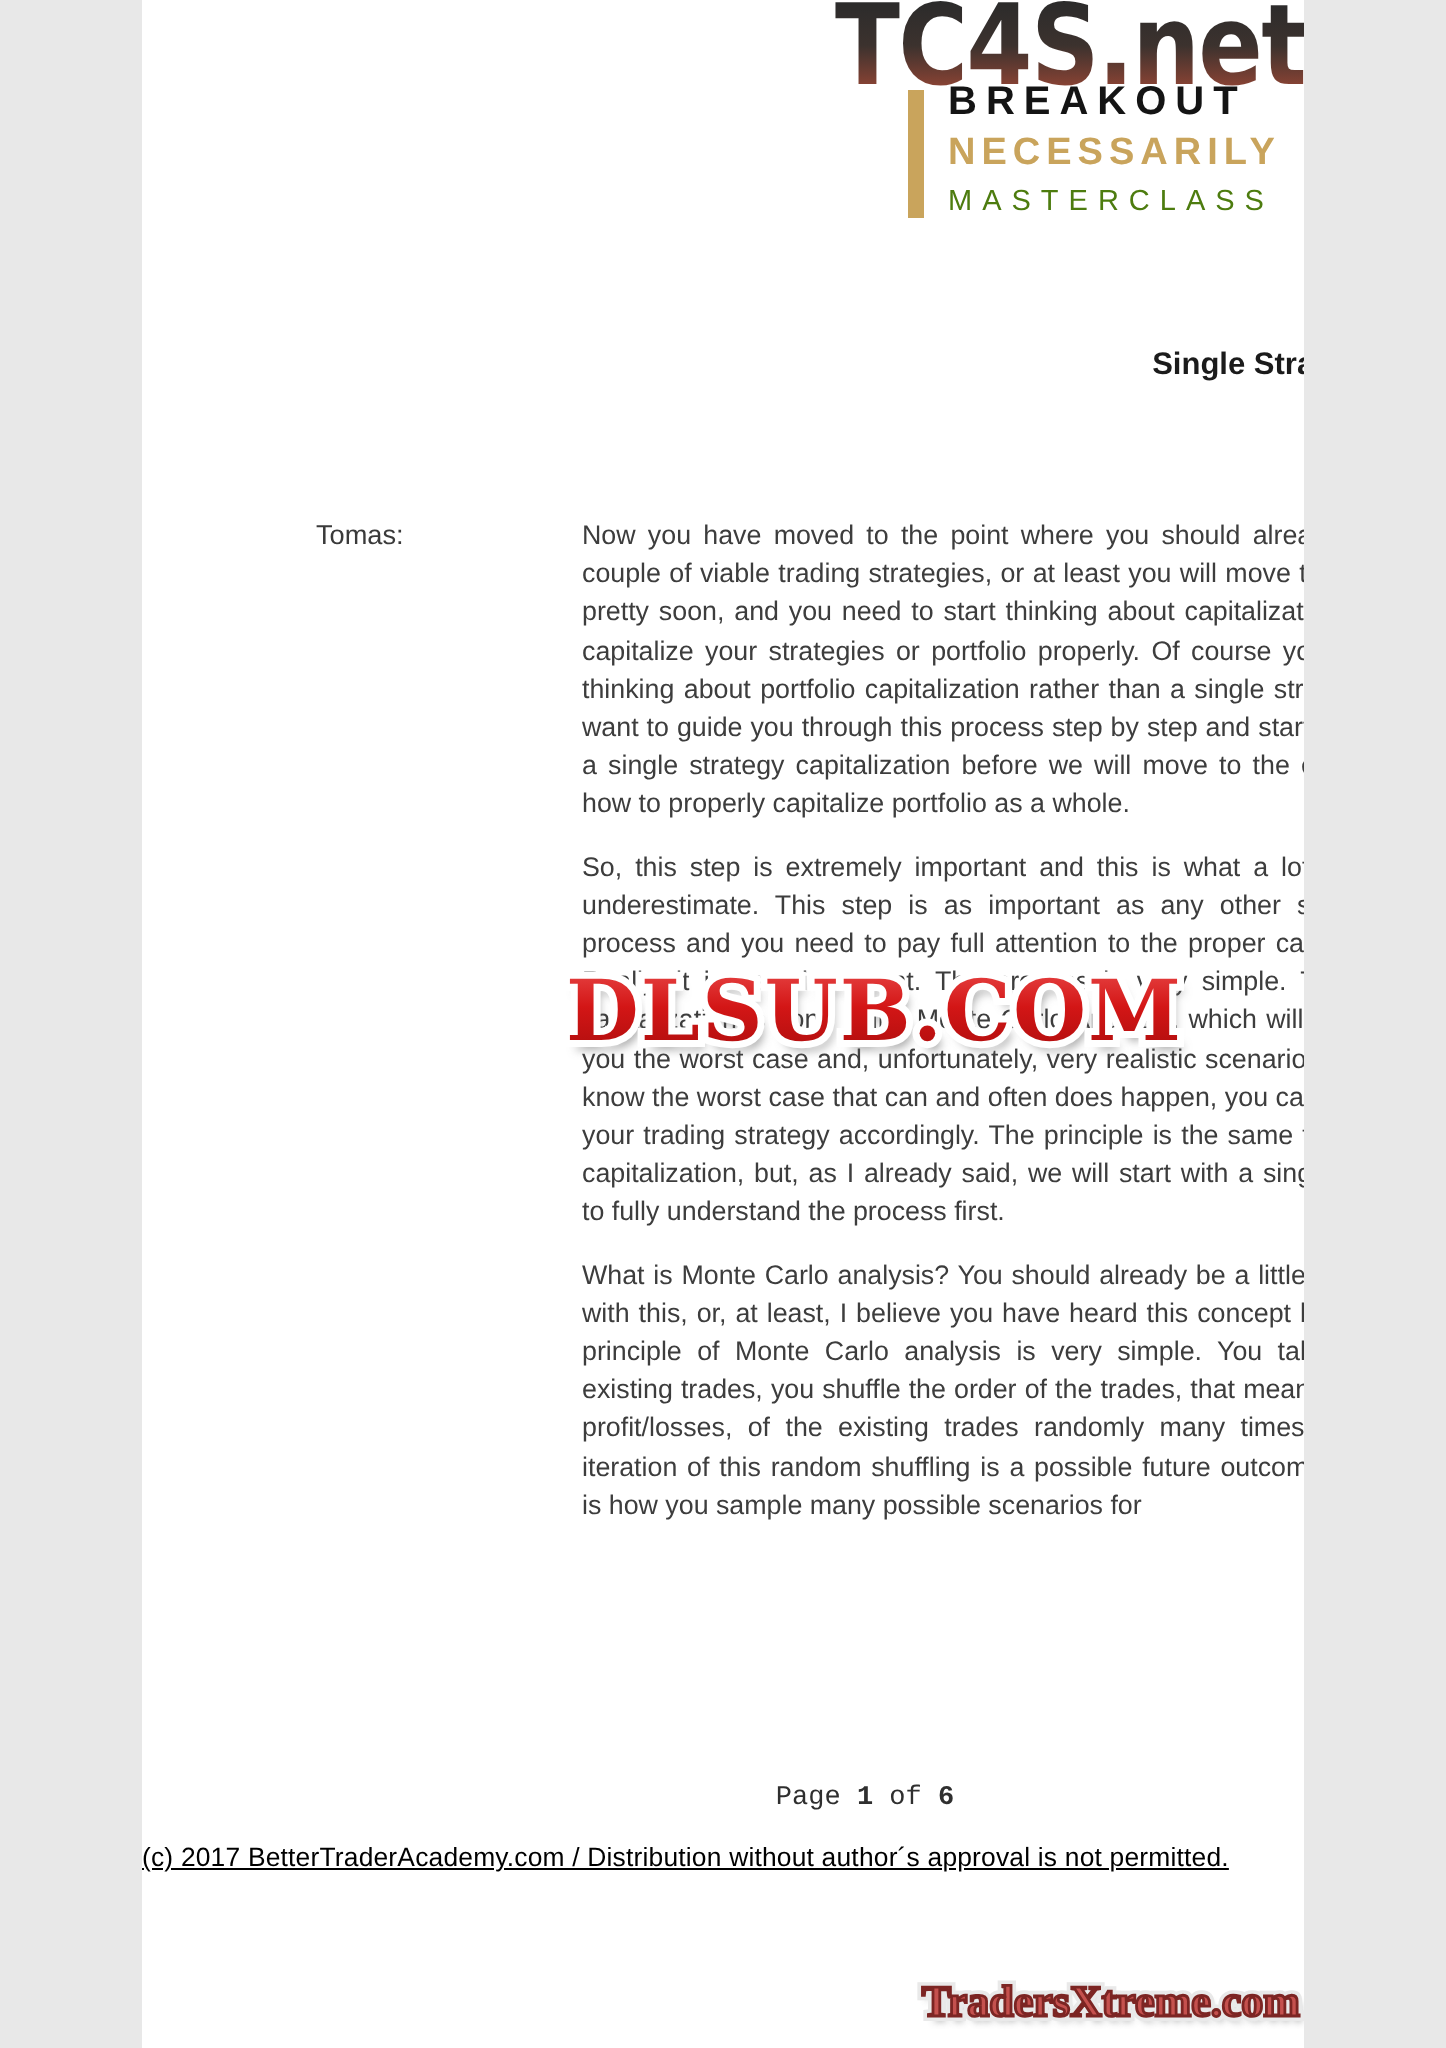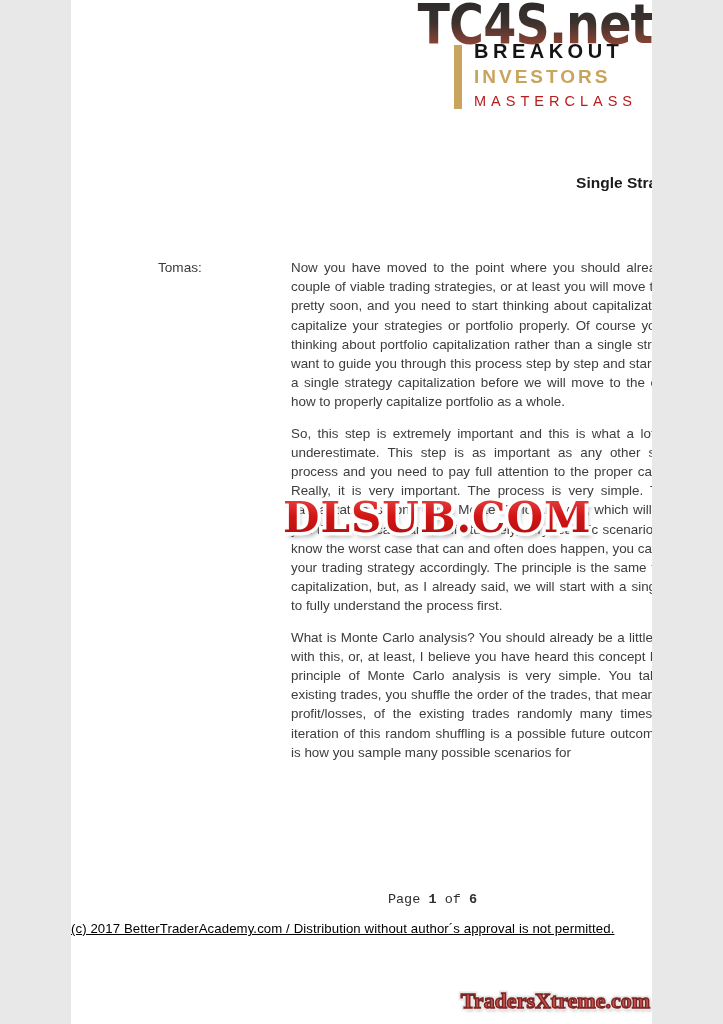--- a/index.html
+++ b/index.html
@@ -24,21 +24,21 @@
     -webkit-background-clip: text; background-clip: text; color: transparent;
     z-index: 30;
   }
 
   
   .logo-block { position: absolute; left: 383px; top: 38px; width: 256px; height: 80px; }
   .logo-bar { position: absolute; left: 0; top: 7px; width: 8px; height: 64px; background: #c9a45c; }
   .logo-text { position: absolute; left: 20px; top: 2px; white-space: nowrap; }
   .logo-line1 { font-size: 20px; font-weight: bold; letter-spacing: 4.5px; color: #141414; }
   .logo-line2 { font-size: 19px; font-weight: bold; letter-spacing: 3px; color: #c9a45c; margin-top: 3px; }
-  .logo-line3 { font-size: 14.5px; font-weight: 400; letter-spacing: 5px; color: #b91c1c; margin-top: 5px; }
+  .logo-line3 { font-size: 14.5px; font-weight: 400; letter-spacing: 5px; color: #4d7c0f; margin-top: 5px; }
   .logo-icon {
     position: absolute; left: 203px; top: 14px; width: 52px; height: 62px;
     background: #c9a45c; transform: skewX(-7deg);
   }
   .logo-icon svg { position: absolute; left: 0; top: 0; }
 
   
   .title-block { position: absolute; left: 0; top: 156px; width: 723px; text-align: center; }
   .title-line { font-size: 15.5px; font-weight: bold; color: #1b1b1b; text-align: right; }
   .title-line + .title-line { }
@@ -49,21 +49,21 @@
   .body-col {
     position: absolute; left: 220px; top: 258px; width: 428px;
     font-size: 13.4px; line-height: 19.2px; color: #3d3d3d;
     text-align: justify;
   }
   .body-col p { margin: 0 0 12px 0; }
 
   
   .dlsub-wm { position: absolute; left: 212px; top: 481px; z-index: 25; height: 54px; }
   .dlsub-wm .layer {
-    position: absolute; left: 0; top: 12px; white-space: nowrap;
+    position: absolute; left: 0; top: 0; white-space: nowrap;
     font-family: "DejaVu Serif", serif; font-weight: bold;
     font-size: 42px; line-height: 50px; letter-spacing: 1px;
   }
   .dlsub-under {
     color: #ffffff;
     -webkit-text-stroke: 7px #ffffff;
     text-shadow: 3px 5px 4px rgba(110,110,110,0.55);
   }
   .dlsub-over {
     background: linear-gradient(180deg, #ea4b4b 0%, #d31616 45%, #a90c0c 100%);
@@ -107,21 +107,21 @@
 <body>
 
 <div class="page">
 
   <div class="tc4s-wm">TC4S.net</div>
 
   <div class="logo-block">
     <div class="logo-bar"></div>
     <div class="logo-text">
       <div class="logo-line1">BREAKOUT</div>
-      <div class="logo-line2">INVESTORS</div>
+      <div class="logo-line2">NECESSARILY</div>
       <div class="logo-line3">MASTERCLASS</div>
     </div>
     <div class="logo-icon">
       <svg width="52" height="62" viewBox="0 0 52 62">
         <polyline points="7,57 19,35 27,44 41,16" fill="none" stroke="#ffffff" stroke-width="5"></polyline>
         <polygon points="34,10 48,5 44,21" fill="#ffffff"></polygon>
       </svg>
     </div>
   </div>
 

